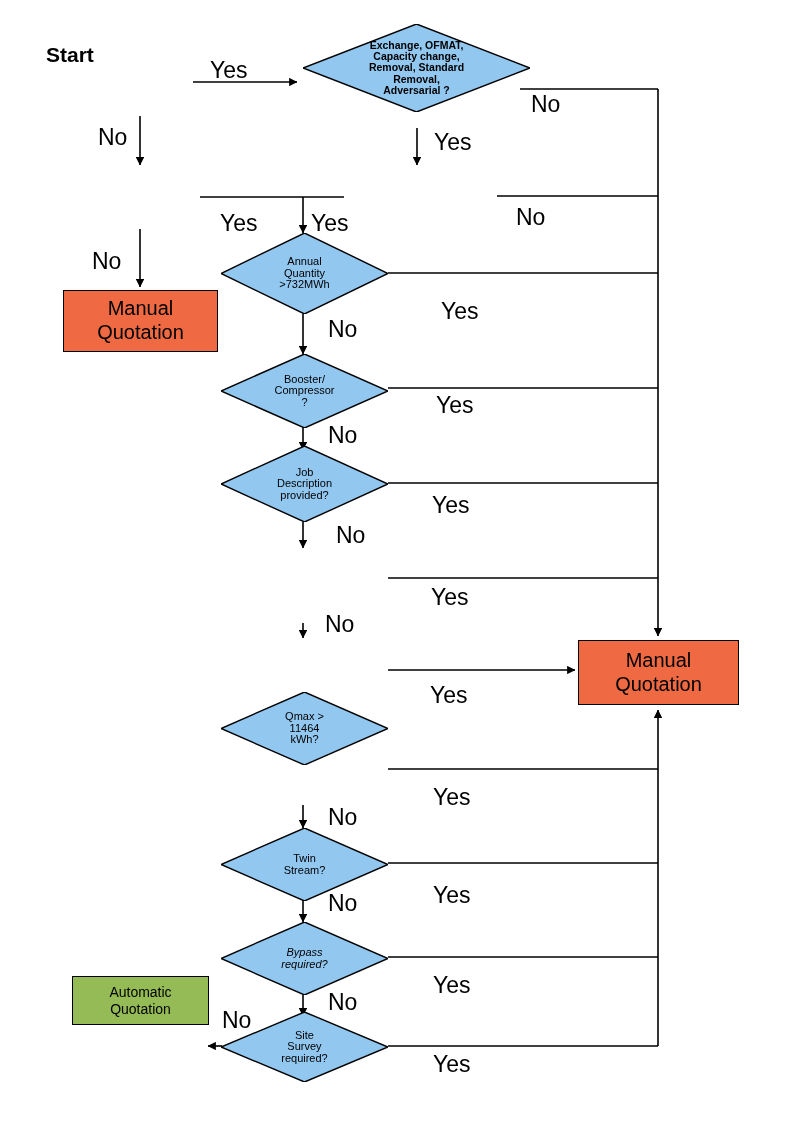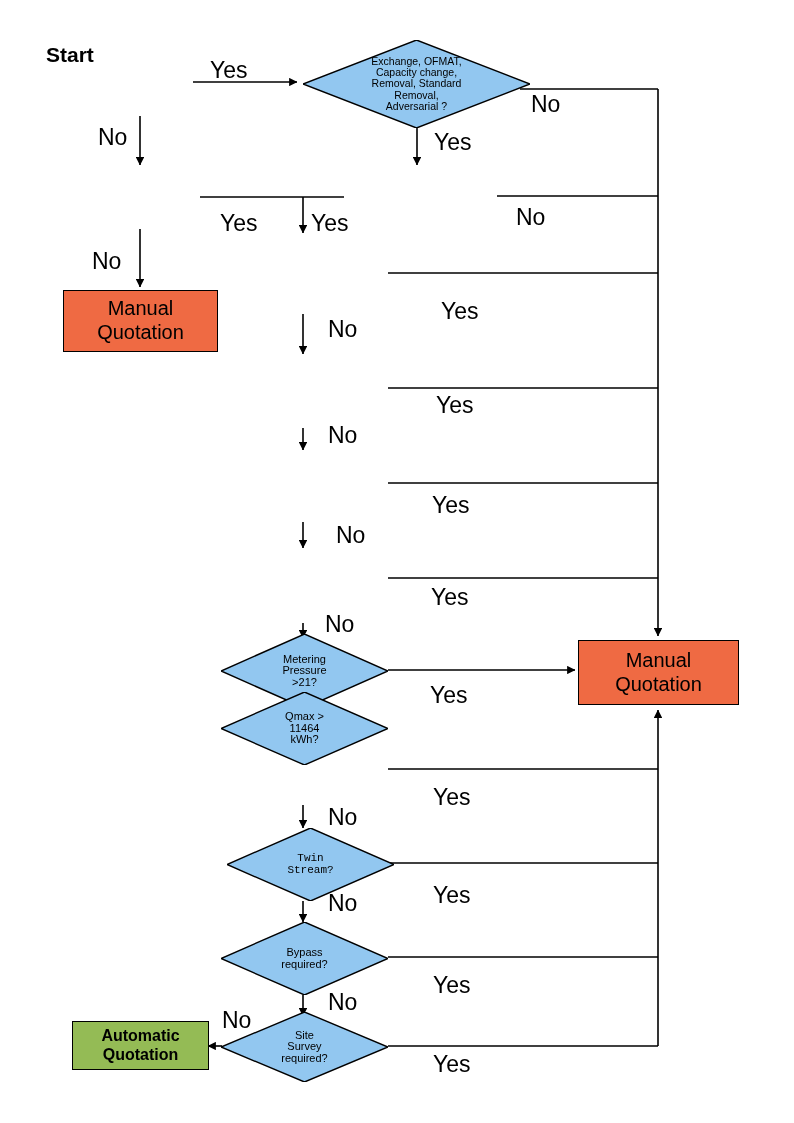--- a/index.html
+++ b/index.html
@@ -148,55 +148,67 @@
   <div class="lbl lbl-yn" style="left:433px;top:884px;">Yes</div>
   <div class="lbl lbl-yn" style="left:328px;top:892px;">No</div>
 
   <div class="lbl lbl-yn" style="left:433px;top:974px;">Yes</div>
   <div class="lbl lbl-yn" style="left:328px;top:991px;">No</div>
 
   <div class="lbl lbl-yn" style="left:433px;top:1053px;">Yes</div>
   <div class="lbl lbl-yn" style="left:222px;top:1009px;">No</div>
 
 
-  <div class="node diamond smx" style="left:303px;top:40px;width:227px;height:88px;">
+  <div class="node diamond smx" style="left:303px;top:24px;width:227px;height:88px;font-weight:bold;">
     <svg viewBox="0 0 100 100" preserveAspectRatio="none">
       <polygon points="50,0 100,50 50,100 0,50" fill="#92c7f0" stroke="#000" stroke-width="1.4" vector-effect="non-scaling-stroke"></polygon>
     </svg>
     <span class="dtext">Exchange, OFMAT,<br>Capacity change,<br>Removal, Standard<br>Removal,<br>Adversarial ?</span>
   </div>
 
 
 
-
-
-
-
-  <div class="node diamond sm" style="left:221px;top:634px;width:167px;height:74px;">
-    <svg viewBox="0 0 100 100" preserveAspectRatio="none">
-      <polygon points="50,0 100,50 50,100 0,50" fill="#92c7f0" stroke="#000" stroke-width="1.4" vector-effect="non-scaling-stroke"></polygon>
-    </svg>
-    <span class="dtext">Metering<br>Pressure<br>&gt;21?</span>
-  </div>
+  <div class="node diamond sm" style="left:221px;top:233px;width:167px;height:81px;">
+    <svg viewBox="0 0 100 100" preserveAspectRatio="none">
+      <polygon points="50,0 100,50 50,100 0,50" fill="#92c7f0" stroke="#000" stroke-width="1.4" vector-effect="non-scaling-stroke"></polygon>
+    </svg>
+    <span class="dtext">Annual<br>Quantity<br>&gt;732MWh</span>
+  </div>
+
+  <div class="node diamond sm" style="left:221px;top:354px;width:167px;height:74px;">
+    <svg viewBox="0 0 100 100" preserveAspectRatio="none">
+      <polygon points="50,0 100,50 50,100 0,50" fill="#92c7f0" stroke="#000" stroke-width="1.4" vector-effect="non-scaling-stroke"></polygon>
+    </svg>
+    <span class="dtext">Booster/<br>Compressor<br>?</span>
+  </div>
+
+  <div class="node diamond sm" style="left:221px;top:446px;width:167px;height:76px;">
+    <svg viewBox="0 0 100 100" preserveAspectRatio="none">
+      <polygon points="50,0 100,50 50,100 0,50" fill="#92c7f0" stroke="#000" stroke-width="1.4" vector-effect="non-scaling-stroke"></polygon>
+    </svg>
+    <span class="dtext">Job<br>Description<br>provided?</span>
+  </div>
+
+
 
   <div class="node diamond sm" style="left:221px;top:692px;width:167px;height:73px;">
     <svg viewBox="0 0 100 100" preserveAspectRatio="none">
       <polygon points="50,0 100,50 50,100 0,50" fill="#92c7f0" stroke="#000" stroke-width="1.4" vector-effect="non-scaling-stroke"></polygon>
     </svg>
     <span class="dtext">Qmax &gt;<br>11464<br>kWh?</span>
   </div>
 
-  <div class="node diamond sm" style="left:227px;top:828px;width:167px;height:73px;font-family:Liberation Mono, monospace;">
+  <div class="node diamond sm" style="left:221px;top:828px;width:167px;height:73px;">
     <svg viewBox="0 0 100 100" preserveAspectRatio="none">
       <polygon points="50,0 100,50 50,100 0,50" fill="#92c7f0" stroke="#000" stroke-width="1.4" vector-effect="non-scaling-stroke"></polygon>
     </svg>
     <span class="dtext">Twin<br>Stream?</span>
   </div>
 
-  <div class="node diamond sm" style="left:221px;top:922px;width:167px;height:73px;">
+  <div class="node diamond sm" style="left:221px;top:922px;width:167px;height:73px;font-style:italic;">
     <svg viewBox="0 0 100 100" preserveAspectRatio="none">
       <polygon points="50,0 100,50 50,100 0,50" fill="#92c7f0" stroke="#000" stroke-width="1.4" vector-effect="non-scaling-stroke"></polygon>
     </svg>
     <span class="dtext">Bypass<br>required?</span>
   </div>
 
   <div class="node diamond sm" style="left:221px;top:1012px;width:167px;height:70px;align-items:center;">
     <svg viewBox="0 0 100 100" preserveAspectRatio="none">
       <polygon points="50,0 100,50 50,100 0,50" fill="#92c7f0" stroke="#000" stroke-width="1.4" vector-effect="non-scaling-stroke"></polygon>
     </svg>
@@ -204,17 +216,17 @@
   </div>
 
   <div class="node box box-manual big" style="left:63px;top:290px;width:155px;height:62px;">
     <span>Manual<br>Quotation</span>
   </div>
 
   <div class="node box box-manual big" style="left:578px;top:640px;width:161px;height:65px;">
     <span>Manual<br>Quotation</span>
   </div>
 
-  <div class="node box box-auto" style="left:72px;top:1021px;width:137px;height:49px;font-size:16px;font-weight:bold;">
+  <div class="node box box-auto" style="left:72px;top:976px;width:137px;height:49px;font-size:14px;">
     <span>Automatic<br>Quotation</span>
   </div>
 
 </div>
 
 </body></html>

